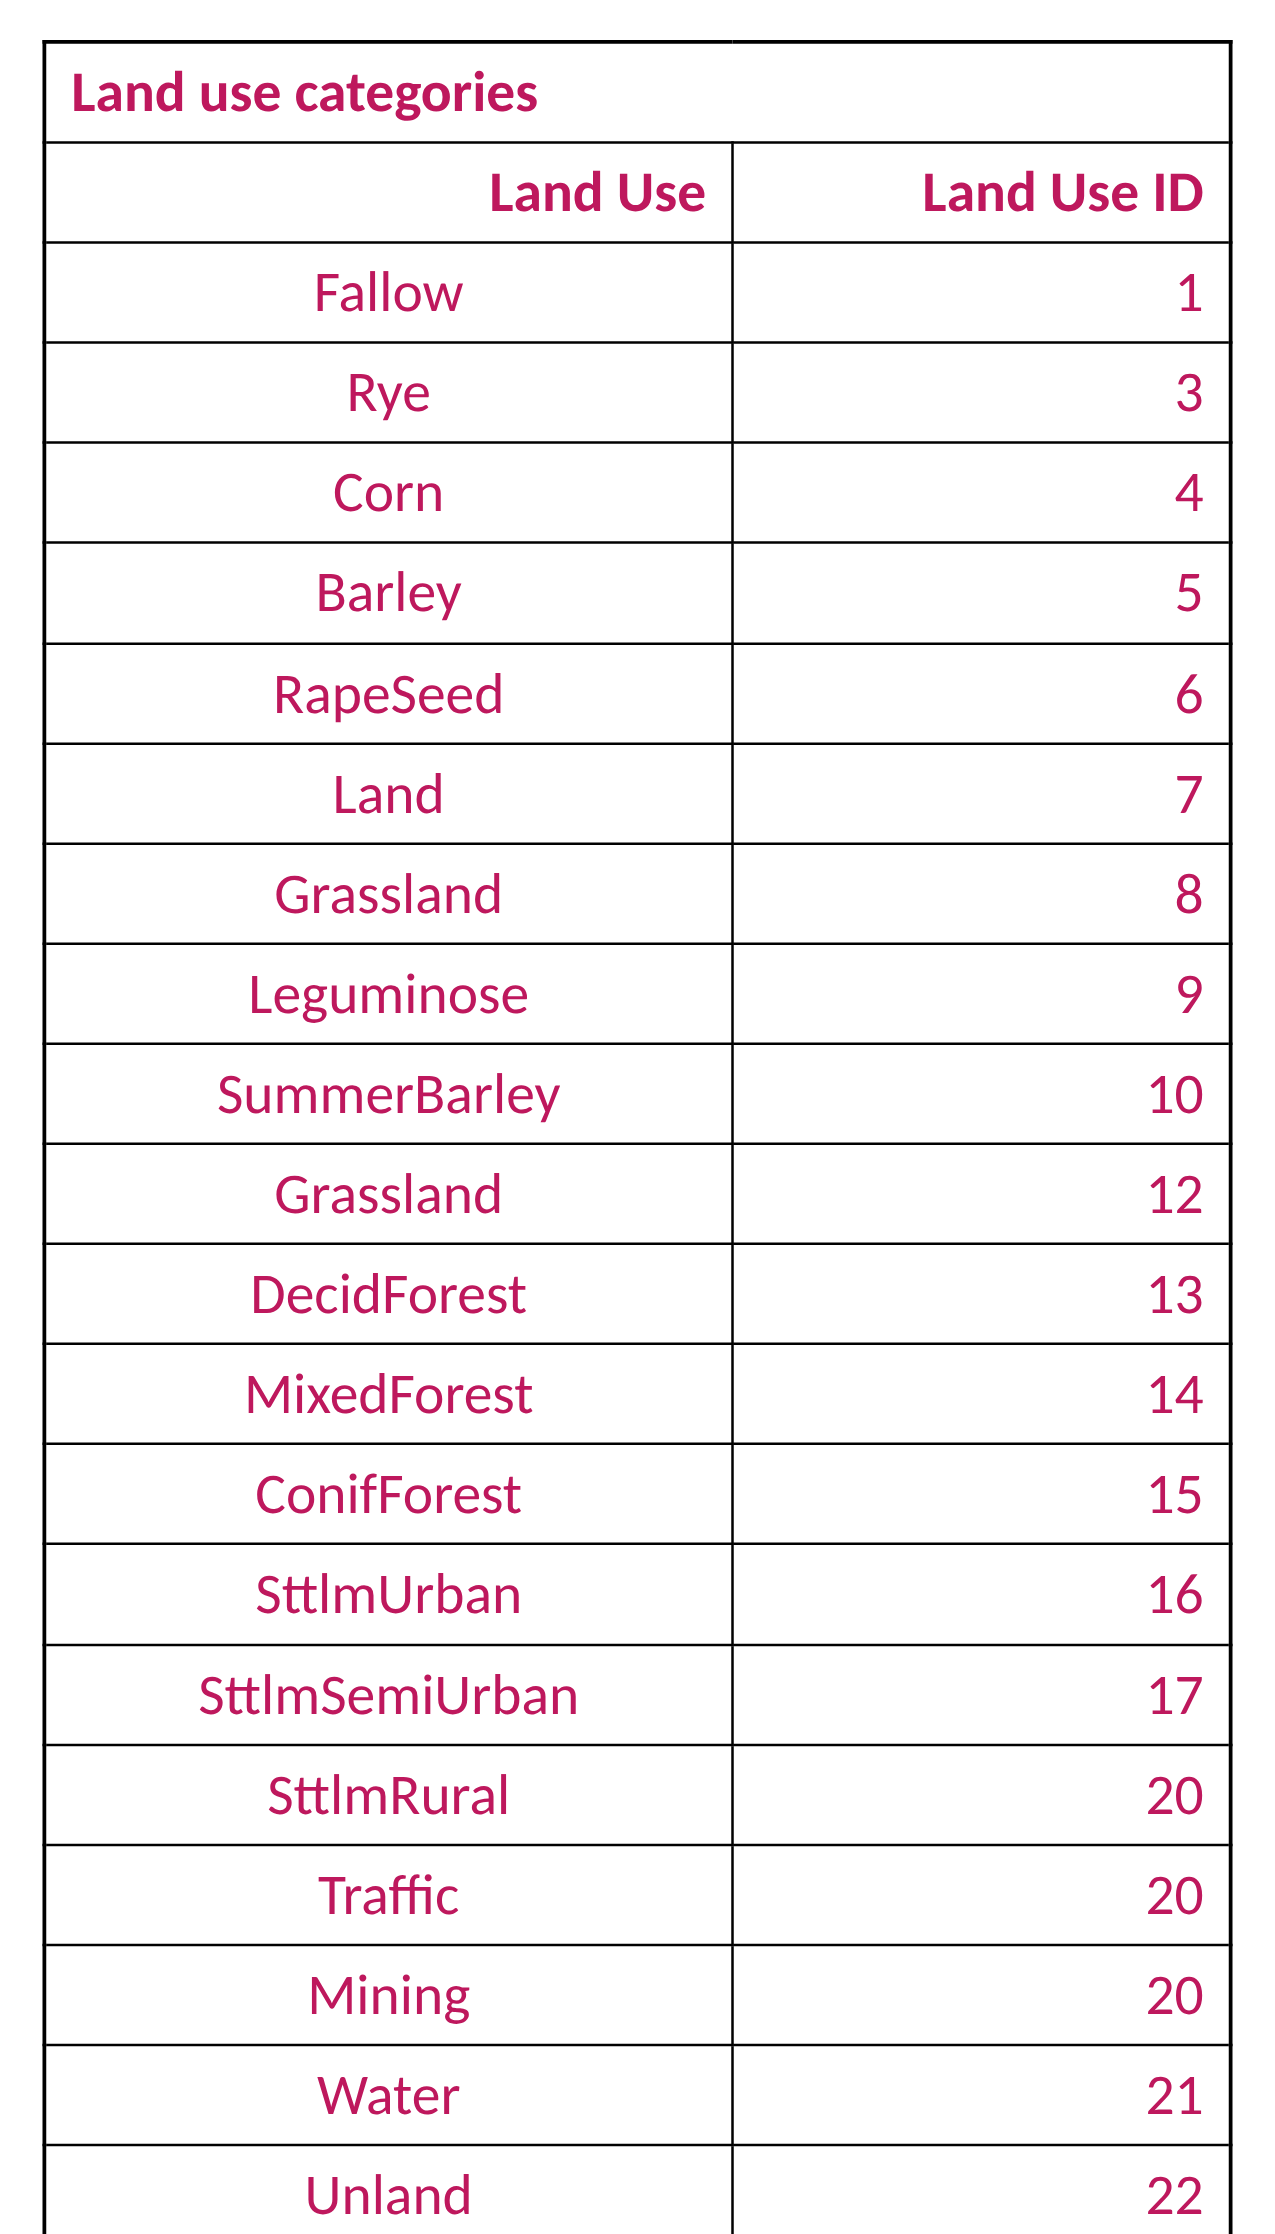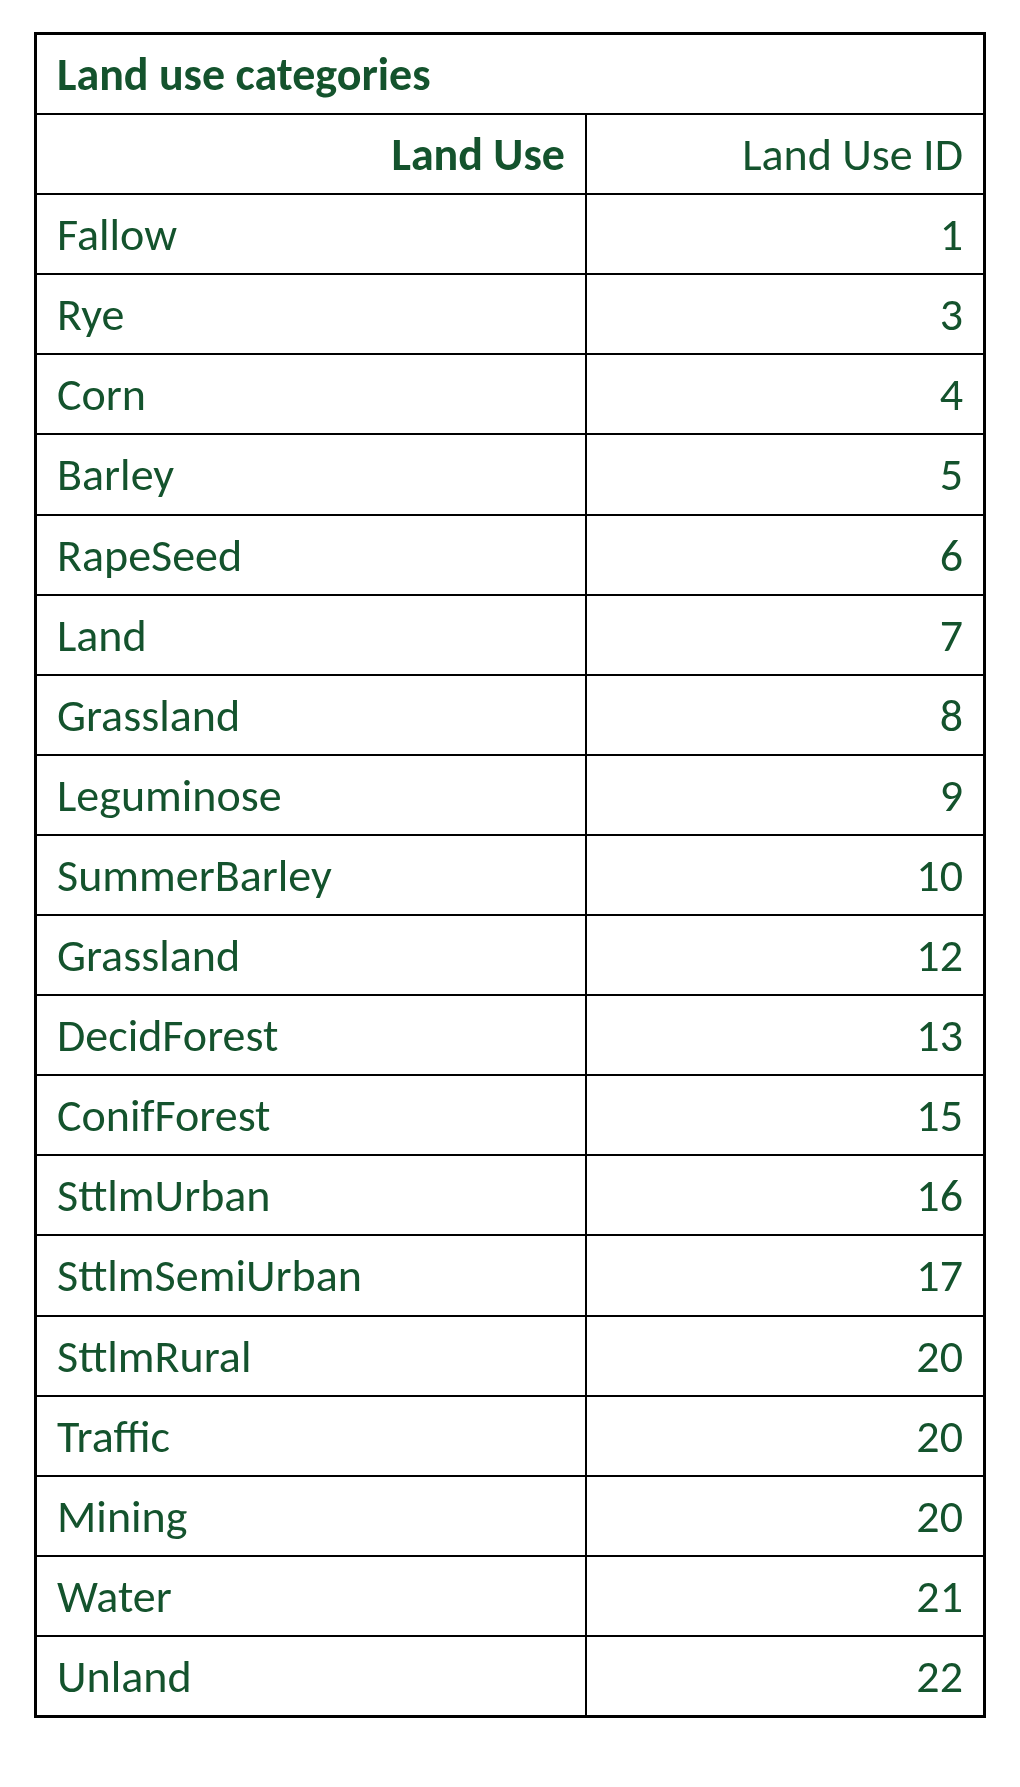--- a/index.html
+++ b/index.html
@@ -15,41 +15,41 @@
     }
     table {
       width: 100%;
       border-collapse: collapse;
       border: 3px solid #000;
     }
     th, td {
       border: 2px solid #000;
       padding: 8px 20px;
       font-size: 46px;
-      color: #14532d;
+      color: #be185d;
       line-height: 1.35;
       vertical-align: middle;
     }
     .title-cell {
       font-weight: 700;
       text-align: left;
     }
     .header-left {
       font-weight: 700;
       text-align: right;
       width: 58%;
     }
     .header-right {
-      font-weight: 400;
+      font-weight: 700;
       text-align: right;
       width: 42%;
     }
     .cell-left {
       font-weight: 400;
-      text-align: left;
+      text-align: center;
     }
     .cell-right {
       font-weight: 400;
       text-align: right;
     }
   </style>
 </head>
 <body>
 
 <table>
@@ -99,20 +99,24 @@
       </tr>
       <tr>
         <td class="cell-left">Grassland</td>
         <td class="cell-right">12</td>
       </tr>
       <tr>
         <td class="cell-left">DecidForest</td>
         <td class="cell-right">13</td>
       </tr>
       <tr>
+        <td class="cell-left">MixedForest</td>
+        <td class="cell-right">14</td>
+      </tr>
+      <tr>
         <td class="cell-left">ConifForest</td>
         <td class="cell-right">15</td>
       </tr>
       <tr>
         <td class="cell-left">SttlmUrban</td>
         <td class="cell-right">16</td>
       </tr>
       <tr>
         <td class="cell-left">SttlmSemiUrban</td>
         <td class="cell-right">17</td>

